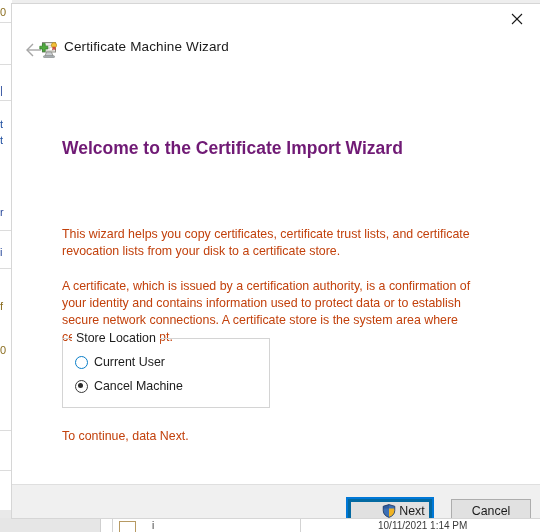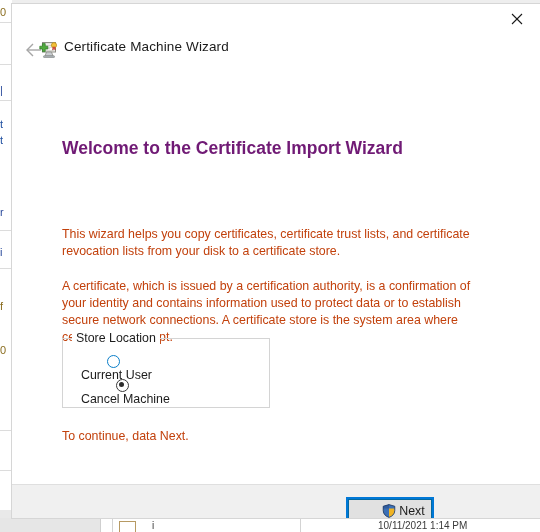--- a/index.html
+++ b/index.html
@@ -212,21 +212,20 @@
     color: #1c1c1c;
     white-space: nowrap;
   }
 
   .radio-row {
     position: absolute;
     left: 12px;
     display: flex;
     align-items: center;
     cursor: default;
-    flex-direction: column;
   }
   .radio-row.r1 { top: 16px; }
   .radio-row.r2 { top: 40px; }
 
   .radio-mark {
     width: 13px;
     height: 13px;
     border-radius: 50%;
     box-sizing: border-box;
     flex: none;
@@ -275,21 +274,21 @@
     align-items: center;
     justify-content: center;
     box-sizing: border-box;
     cursor: default;
     font-family: "Liberation Sans", sans-serif;
   }
   .btn-next {
     right: 108px;
     width: 84px;
     background: #e1e1e1;
-    border: 1px solid #0369a1;
+    border: 3px solid #0369a1;
     outline: 2px solid #0078d7;
     outline-offset: 0px;
     padding-left: 27px;
   }
   .btn-next .shield {
     width: 14px;
     height: 14px;
     margin-right: 3px;
     flex: none;
   }
@@ -402,16 +401,19 @@
         <svg class="shield" viewBox="0 0 16 16">
           <path d="M8 0.7 L14.6 2.6 V7.6 C14.6 11.4 11.6 14.2 8 15.3 C4.4 14.2 1.4 11.4 1.4 7.6 V2.6 Z" fill="#f0b323"></path>
           <path d="M8 0.7 L1.4 2.6 V7.6 C1.4 11.4 4.4 14.2 8 15.3 V0.7 Z" fill="#3b6fb5"></path>
           <path d="M8 0.7 L14.6 2.6 V5 H8 Z" fill="#3b6fb5"></path>
           <path d="M8 0.7 L1.4 2.6 V5 H8 Z" fill="#2f5c9e"></path>
           <path d="M8 0.7 L14.6 2.6 V7.6 C14.6 11.4 11.6 14.2 8 15.3 C4.4 14.2 1.4 11.4 1.4 7.6 V2.6 Z" fill="none" stroke="#1f3f73" stroke-width="1"></path>
         </svg>
         <span>Next</span>
       </div>
 
+      <div class="btn btn-cancel">
+        <span>Cancel</span>
+      </div>
     </div>
 
   </div>
 </div>
 
 </body></html>

